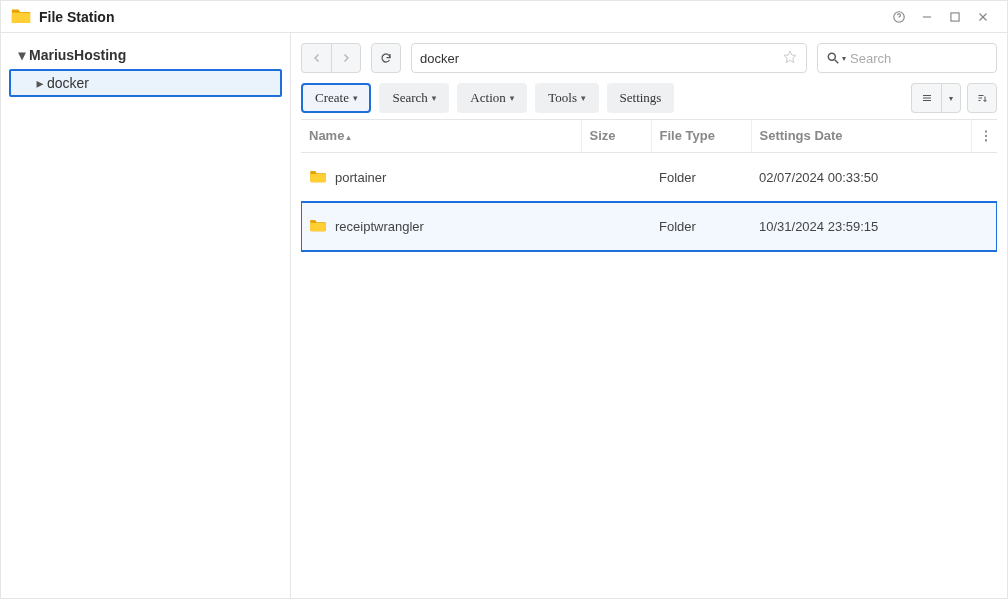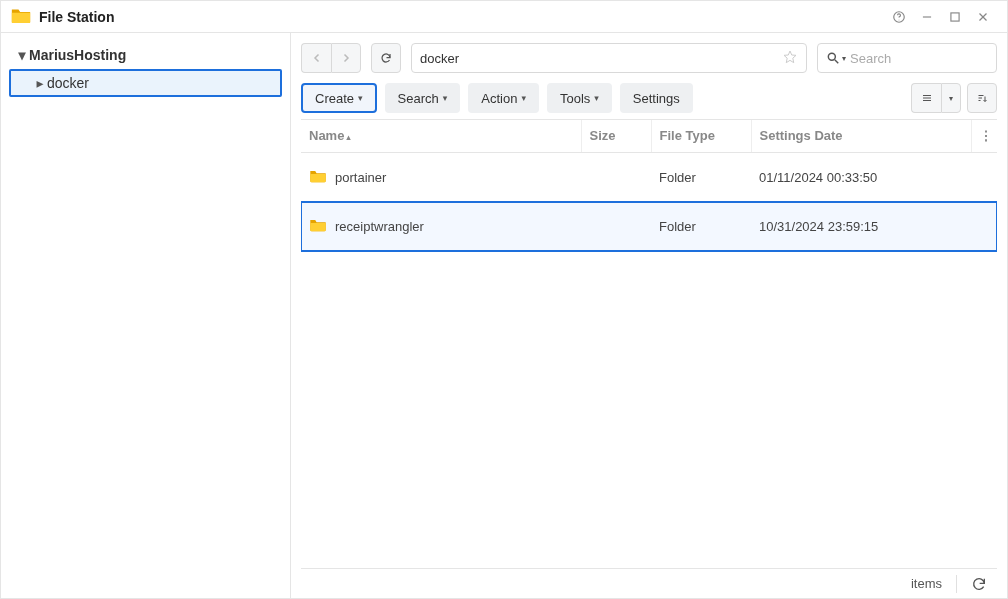--- a/index.html
+++ b/index.html
@@ -42,21 +42,21 @@
   .pathbox .star svg { width: 16px; height: 16px; }
   
   .searchbox { width: 180px; height: 30px; border: 1px solid #d9d9d9; border-radius: 4px; display: flex; align-items: center; padding: 0 8px; background: #fff; }
   .searchbox .mag { color: #555; margin-right: 4px; display:flex; align-items:center;}
   .searchbox .mag svg { width: 14px; height: 14px; }
   .searchbox .mag .caret-down { font-size: 8px; color: #555; margin-left: 2px;}
   .searchbox input { border: none; outline: none; flex: 1; font-size: 13px; background: transparent; }
   .searchbox input::placeholder { color: #aaa; }
   
   .toolbar { display: flex; align-items: center; gap: 8px; margin-bottom: 6px; }
-  .btn { height: 30px; padding: 0 12px; border: 1px solid transparent; background: #eef0f2; border-radius: 4px; display: inline-flex; align-items: center; gap: 4px; cursor: pointer; color: #333; font-size: 13px; }
+  .btn { height: 30px; padding: 0 12px; border: 1px solid transparent; background: #eef0f2; border-radius: 4px; display: inline-flex; align-items: center; gap: 4px; cursor: pointer; color: #333; font-size: 13px; font-family: Liberation Serif, serif; }
   .btn.primary-border { border: 2px solid #1d6fdc; background: #f1f5fb; }
   .btn .caret-down { font-size: 9px; color: #555; }
   .view-group { margin-left: auto; display: flex; gap: 6px; }
   .view-group .icon-btn { border-radius: 4px; }
   .view-split { display:flex; }
   .view-split .icon-btn.left { border-radius: 4px 0 0 4px; border-right:none; }
   .view-split .icon-btn.right { border-radius: 0 4px 4px 0; width:20px; }
   
   
   .table-wrap { flex: 1; border: 1px solid #e5e5e5; border-left: none; border-right: none; border-bottom: none; overflow: auto; position: relative;}
@@ -244,21 +244,21 @@
                 <div class="cell-name">
                   <span><svg viewBox="0 0 24 20" class="folder-svg folder-icon">
                       <path class="back" d="M1 3 h7 l2 3 h13 v11 a2 2 0 0 1 -2 2 H3 a2 2 0 0 1 -2 -2 Z"></path>
                       <path class="front" d="M1 7 h22 v10 a2 2 0 0 1 -2 2 H3 a2 2 0 0 1 -2 -2 Z"></path>
                     </svg></span>
                   <span>portainer</span>
                 </div>
               </td>
               <td></td>
               <td>Folder</td>
-              <td>01/11/2024 00:33:50</td>
+              <td>02/07/2024 00:33:50</td>
               <td></td>
             </tr>
             <tr class="selected-row">
               <td>
                 <div class="cell-name">
                   <span><svg viewBox="0 0 24 20" class="folder-svg folder-icon">
                       <path class="back" d="M1 3 h7 l2 3 h13 v11 a2 2 0 0 1 -2 2 H3 a2 2 0 0 1 -2 -2 Z"></path>
                       <path class="front" d="M1 7 h22 v10 a2 2 0 0 1 -2 2 H3 a2 2 0 0 1 -2 -2 Z"></path>
                     </svg></span>
                   <span>receiptwrangler</span>
@@ -266,24 +266,14 @@
               </td>
               <td></td>
               <td>Folder</td>
               <td>10/31/2024 23:59:15</td>
               <td></td>
             </tr>
           </tbody>
       </table>
     </div>
 
-    <div class="statusbar">
-      <span>items</span>
-      <span class="divider"></span>
-      <span class="refresh">
-        <svg viewBox="0 0 24 24" fill="none" stroke="currentColor" stroke-width="2">
-            <path d="M20 11A8 8 0 1 0 19 16"></path>
-            <polyline points="20 4 20 11 13 11"></polyline>
-          </svg>
-      </span>
-    </div>
   </div>
 </div>
 
 </body></html>

